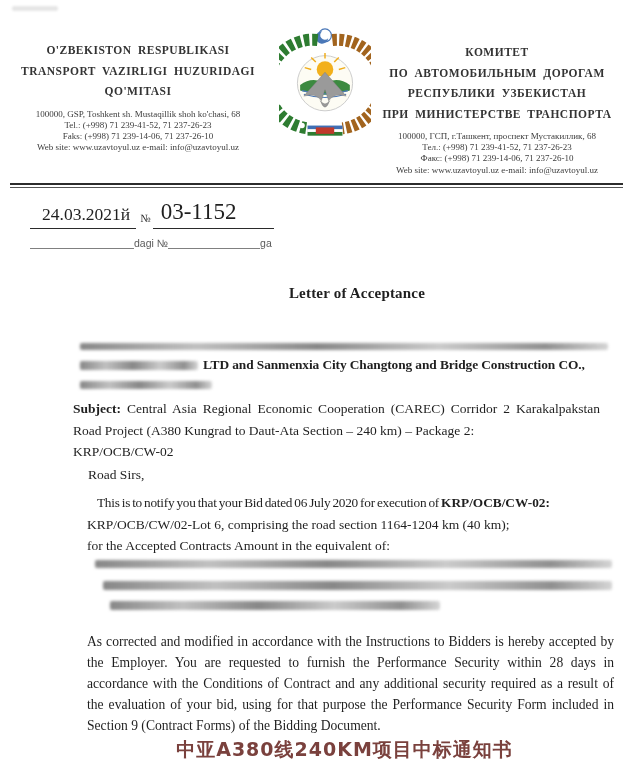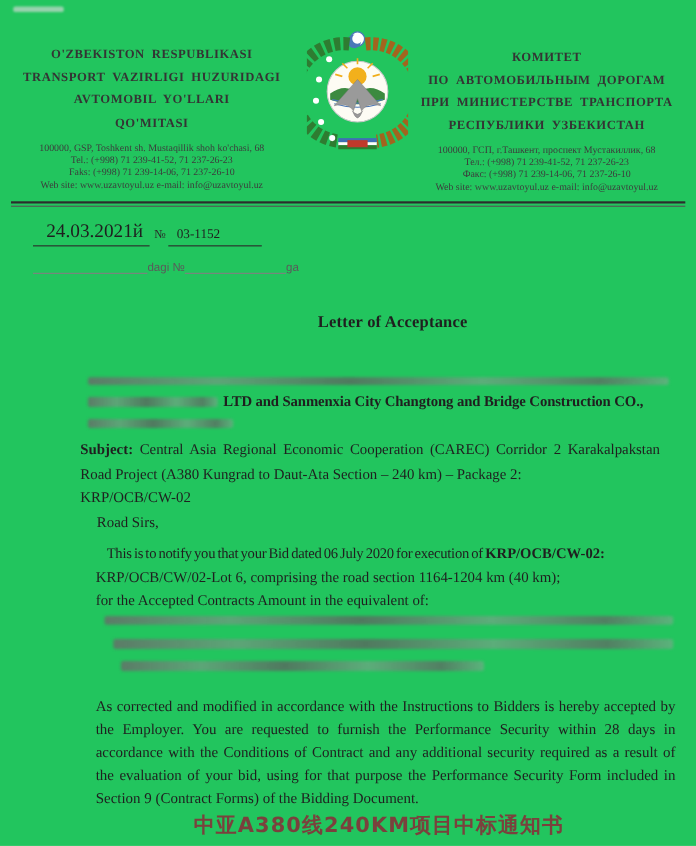--- a/index.html
+++ b/index.html
@@ -1,17 +1,17 @@
 <!DOCTYPE html>
 <html><head>
 <meta charset="utf-8">
 <style>
   html,body{margin:0;padding:0;background:#e8e8e8;}
   .page{
-    position:relative;width:633px;height:769px;background:#22c55e;
+    position:relative;width:633px;height:769px;background:#ffffff;
     font-family:"Liberation Serif", serif;color:#1f1f1f;overflow:hidden;
     margin:0 auto;
   }
   .smudge{position:absolute;left:12px;top:6px;width:46px;height:5px;
     background:#d9d9d9;filter:blur(1px);opacity:.65;border-radius:2px;}
   
   .lh-block{position:absolute;text-align:center;color:#2e2e2e;}
   .lh-left{left:8px;top:40px;width:260px;}
   .lh-right{left:366px;top:42px;width:262px;}
   .lh-title{font-size:11.5px;font-weight:bold;line-height:20.5px;
@@ -19,21 +19,21 @@
   .lh-addr{font-size:9px;line-height:11.2px;margin-top:7px;color:#3c3c3c;}
   .lh-addr div{white-space:nowrap;}
   .emblem{position:absolute;left:279px;top:26px;width:92px;height:120px;}
   .rule{position:absolute;left:10px;top:183px;width:613px;height:2px;
     border-top:2px solid #2c2c2c;border-bottom:1px solid #555;}
   
   .ref1{position:absolute;left:30px;top:199px;display:flex;align-items:flex-end;text-align:right;}
   .ref-date{font-size:17.5px;border-bottom:1.5px solid #2a2a2a;
     padding:0 6px 3px 12px;}
   .ref-no{font-size:11px;color:#2a2a2a;padding:0 2px 5px 4px;}
-  .ref-num{font-size:12px;border-bottom:1.5px solid #2a2a2a;
+  .ref-num{font-size:23px;border-bottom:1.5px solid #2a2a2a;
     padding:0 38px 3px 8px;}
   .ref2{position:absolute;left:30px;top:236px;font-family:"Liberation Sans",sans-serif;
     font-size:10.5px;color:#5a5a5a;display:flex;align-items:flex-end;}
   .u{display:inline-block;border-bottom:1.2px solid #808080;height:12px;}
   .u1{width:104px;}.u2{width:92px;}
   
   .title{position:absolute;left:87px;top:285px;width:540px;text-align:center;
     font-weight:bold;font-size:15px;letter-spacing:.2px;}
   .redact{background:linear-gradient(90deg,
       rgba(105,105,105,.80),rgba(140,140,140,.55) 22%,rgba(95,95,95,.75) 45%,
@@ -67,21 +67,20 @@
 <body>
 
 <div class="page">
 
   <div class="smudge"></div>
 
   <div class="lh-block lh-left">
     <div class="lh-title">
       <div>O'ZBEKISTON RESPUBLIKASI</div>
       <div>TRANSPORT VAZIRLIGI HUZURIDAGI</div>
-      <div>AVTOMOBIL YO'LLARI</div>
       <div>QO'MITASI</div>
     </div>
     <div class="lh-addr">
       <div>100000, GSP, Toshkent sh. Mustaqillik shoh ko'chasi, 68</div>
       <div>Tel.: (+998) 71 239-41-52, 71 237-26-23</div>
       <div>Faks: (+998) 71 239-14-06, 71 237-26-10</div>
       <div>Web site: www.uzavtoyul.uz  e-mail: info@uzavtoyul.uz</div>
     </div>
   </div>
 
@@ -118,22 +117,22 @@
       <rect x="31" y="112" width="38" height="3" fill="#ffffff" stroke="#cccccc" stroke-width="0.3"></rect>
       <rect x="31" y="115" width="38" height="4" fill="#2e7c31"></rect>
       <rect x="40" y="110" width="20" height="7" fill="#c0392b"></rect>
     </svg>
   </div>
 
   <div class="lh-block lh-right">
     <div class="lh-title">
       <div>КОМИТЕТ</div>
       <div>ПО АВТОМОБИЛЬНЫМ ДОРОГАМ</div>
+      <div>РЕСПУБЛИКИ УЗБЕКИСТАН</div>
       <div>ПРИ МИНИСТЕРСТВЕ ТРАНСПОРТА</div>
-      <div>РЕСПУБЛИКИ УЗБЕКИСТАН</div>
     </div>
     <div class="lh-addr">
       <div>100000, ГСП, г.Ташкент, проспект Мустакиллик, 68</div>
       <div>Тел.: (+998) 71 239-41-52, 71 237-26-23</div>
       <div>Факс: (+998) 71 239-14-06, 71 237-26-10</div>
       <div>Web site: www.uzavtoyul.uz  e-mail: info@uzavtoyul.uz</div>
     </div>
   </div>
 
   <div class="rule"></div>

